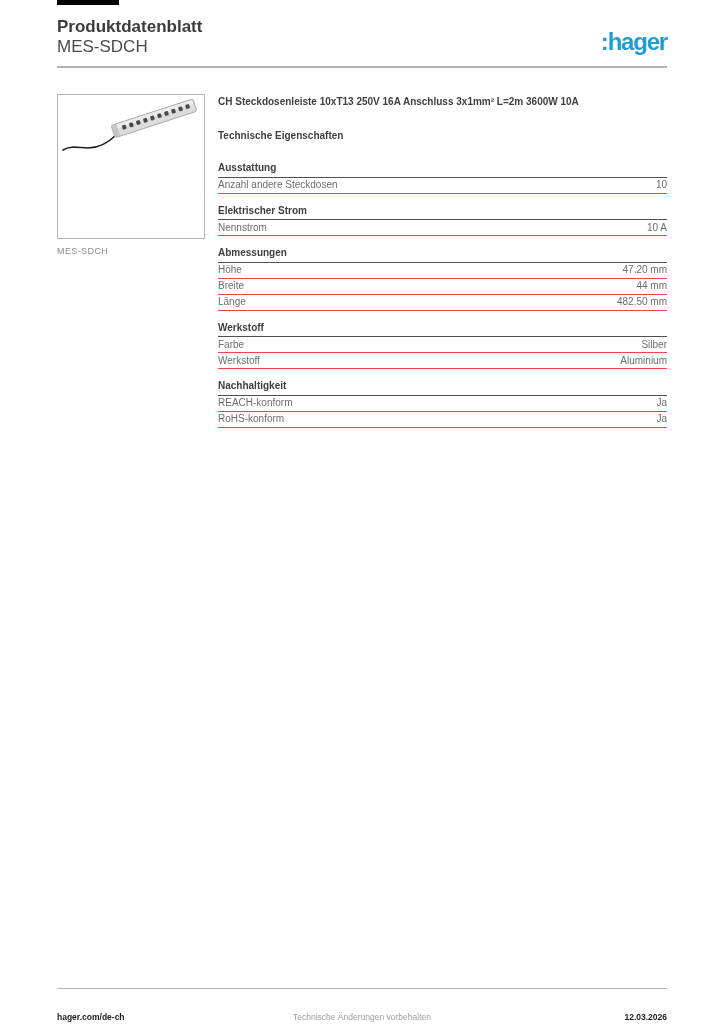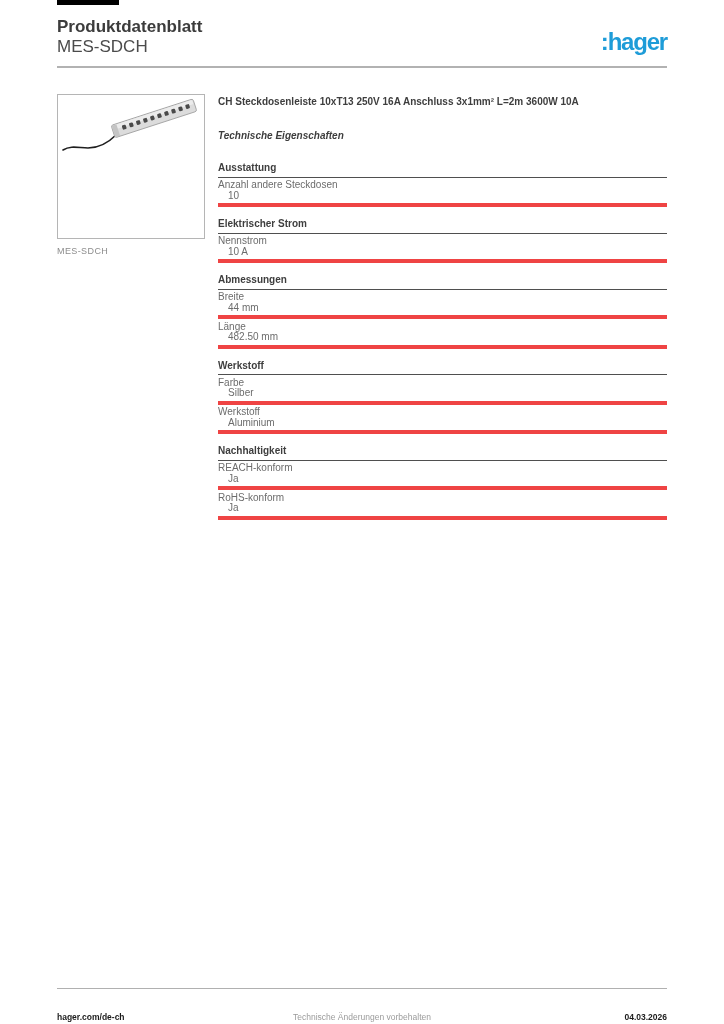--- a/index.html
+++ b/index.html
@@ -24,29 +24,29 @@
 
   
   .main { position:absolute; left:57px; right:57px; top:94px; display:flex; align-items:flex-start; }
   .figure-col { width:148px; flex:none; }
   .figure-box { width:146px; height:143px; border:1px solid #b5b5b5; background:#fff; box-sizing:content-box; }
   .figure-box svg { display:block; width:146px; height:143px; }
   .figure-caption { margin-top:7px; font-size:9px; color:#8c8c8c; letter-spacing:0.4px; }
 
   .specs-col { flex:1; margin-left:13px; min-width:0; }
   .product-title { font-size:10px; font-weight:bold; color:#3e3e3e; margin-top:1px; line-height:1.3; }
-  .specs-heading { font-size:10px; font-weight:bold; color:#3e3e3e; margin-top:22px;font-style:italic; }
+  .specs-heading { font-size:10px; font-weight:bold; color:#3e3e3e; margin-top:22px; }
   #sections { margin-top:22px; }
   .section { margin-top:12px; }
   .section:first-child { margin-top:0; }
   .section-title { font-size:10px; font-weight:bold; color:#3e3e3e; line-height:1.05;
                    padding-bottom:3px; border-bottom:1px solid #4f4f4f; }
   .spec-row { display:flex; justify-content:space-between; align-items:baseline;
               font-size:10px; line-height:1.05; color:#6c6c6c;
-              padding:2.5px 0 2px; border-bottom:4px solid #ef4444;flex-direction:column; }
+              padding:2.5px 0 2px; border-bottom:1px solid #ef4444; }
   .spec-label { text-align:left; }
   .spec-value { text-align:right; white-space:nowrap; padding-left:10px; }
 
   
   .footer-rule { position:absolute; left:57px; right:57px; top:988px; height:1px; background:#b0b0b0; }
   .footer { position:absolute; left:57px; right:57px; top:1012px;
             display:flex; align-items:baseline; font-size:8.5px; }
   .footer-left  { flex:1; font-weight:bold; color:#1b1b1b; text-align:left; }
   .footer-center{ flex:1; color:#9b9b9b; text-align:center; white-space:nowrap; }
   .footer-right { flex:1; font-weight:bold; color:#1b1b1b; text-align:right; }
@@ -114,20 +114,24 @@
               <div class="spec-row">
     <span class="spec-label">Nennstrom</span>
     <span class="spec-value">10 A</span>
   </div>
             </div>
   </div>
           <div class="section">
     <div class="section-title">Abmessungen</div>
     <div>
               <div class="spec-row">
+    <span class="spec-label">Höhe</span>
+    <span class="spec-value">47.20 mm</span>
+  </div>
+              <div class="spec-row">
     <span class="spec-label">Breite</span>
     <span class="spec-value">44 mm</span>
   </div>
               <div class="spec-row">
     <span class="spec-label">Länge</span>
     <span class="spec-value">482.50 mm</span>
   </div>
             </div>
   </div>
           <div class="section">
@@ -158,16 +162,16 @@
   </div>
         </div>
     </div>
 
   </div>
 
   <div class="footer-rule"></div>
   <div class="footer">
     <div class="footer-left">hager.com/de-ch</div>
     <div class="footer-center">Technische Änderungen vorbehalten</div>
-    <div class="footer-right">04.03.2026</div>
+    <div class="footer-right">12.03.2026</div>
   </div>
 
 </div>
 
 </body></html>

